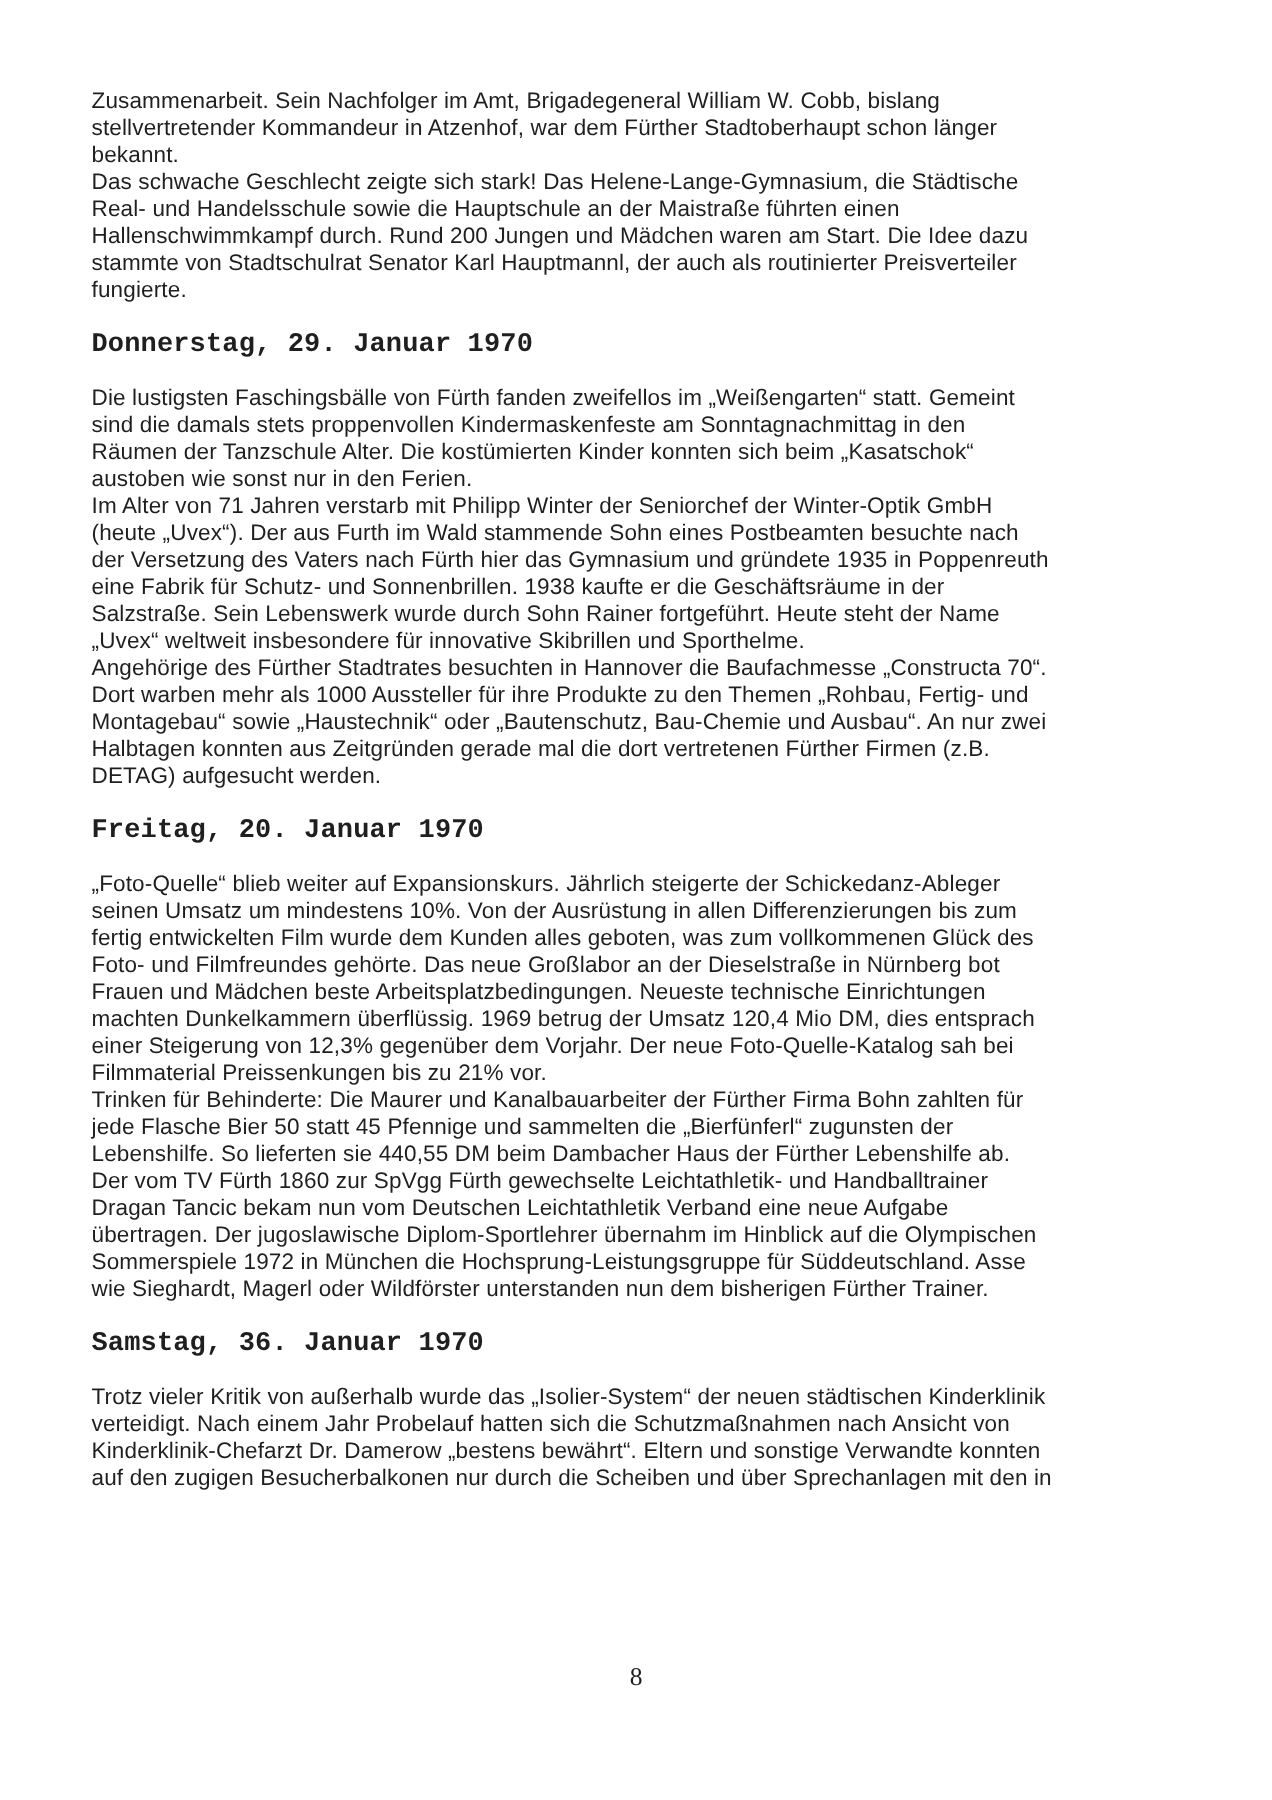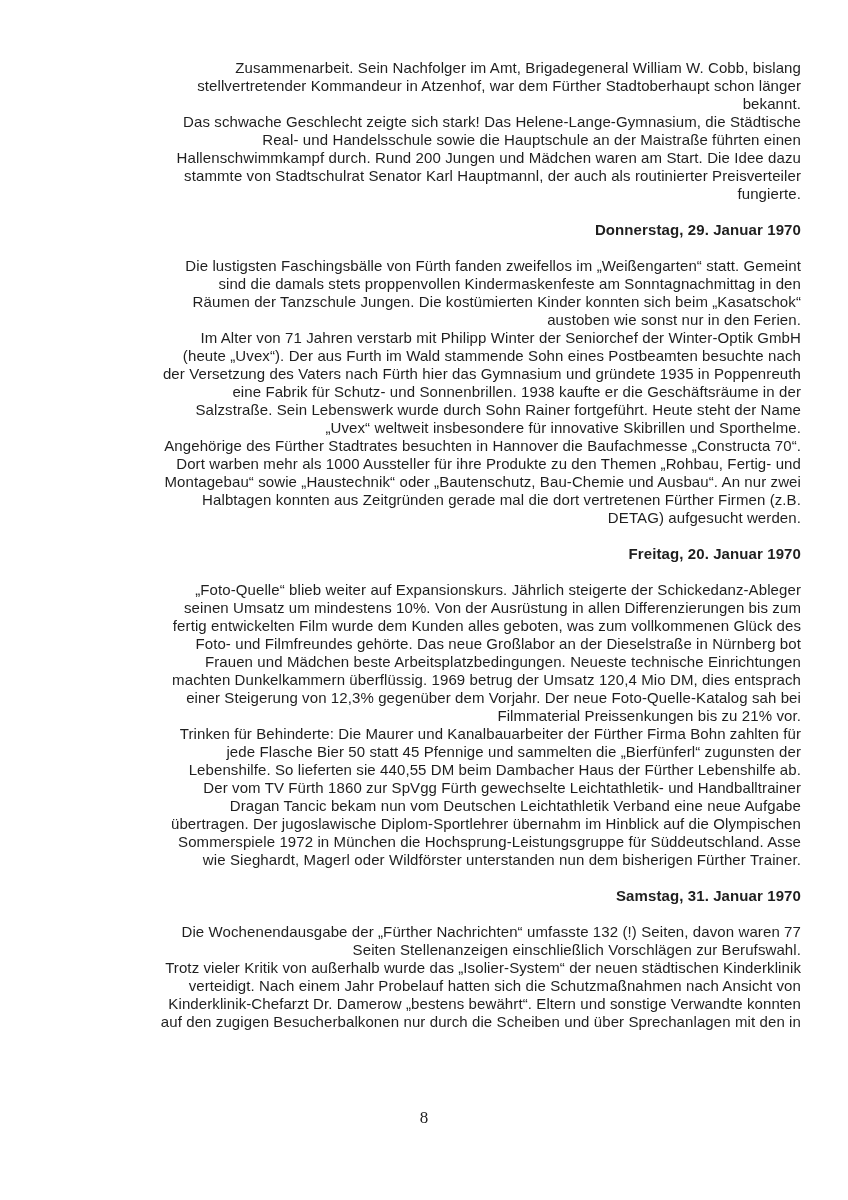--- a/index.html
+++ b/index.html
@@ -15,34 +15,34 @@
     color: #1f1f1f;
     overflow: hidden;
   }
   .page-content {
     position: absolute;
     left: 61px;
     top: 59px;
     width: 740px;
     font-size: 15px;
     line-height: 18px;
-    text-align: right;
   }
   .page-content p {
     margin: 0;
     white-space: pre;      
     letter-spacing: 0.1px;
   }
   .section-heading {
-    font-size: 15px;
+    font-size: 18px;
     line-height: 18px;
     font-weight: bold;
     margin: 18px 0 18px 0; 
     white-space: pre;
     letter-spacing: 0.1px;
+    font-family: Liberation Mono, monospace;
   }
   .page-footer {
     position: absolute;
     left: 0;
     top: 1108px;
     width: 848px;
     text-align: center;
     font-family: "Liberation Serif", serif;
     font-size: 17px;
     line-height: 20px;
@@ -62,21 +62,21 @@
 Real- und Handelsschule sowie die Hauptschule an der Maistraße führten einen
 Hallenschwimmkampf durch. Rund 200 Jungen und Mädchen waren am Start. Die Idee dazu
 stammte von Stadtschulrat Senator Karl Hauptmannl, der auch als routinierter Preisverteiler
 fungierte.</p>
   </div>
 
   <div>
     <h2 class="section-heading">Donnerstag, 29. Januar 1970</h2>
     <p>Die lustigsten Faschingsbälle von Fürth fanden zweifellos im „Weißengarten“ statt. Gemeint
 sind die damals stets proppenvollen Kindermaskenfeste am Sonntagnachmittag in den
-Räumen der Tanzschule Jungen. Die kostümierten Kinder konnten sich beim „Kasatschok“
+Räumen der Tanzschule Alter. Die kostümierten Kinder konnten sich beim „Kasatschok“
 austoben wie sonst nur in den Ferien.</p>
     <p>Im Alter von 71 Jahren verstarb mit Philipp Winter der Seniorchef der Winter-Optik GmbH
 (heute „Uvex“). Der aus Furth im Wald stammende Sohn eines Postbeamten besuchte nach
 der Versetzung des Vaters nach Fürth hier das Gymnasium und gründete 1935 in Poppenreuth
 eine Fabrik für Schutz- und Sonnenbrillen. 1938 kaufte er die Geschäftsräume in der
 Salzstraße. Sein Lebenswerk wurde durch Sohn Rainer fortgeführt. Heute steht der Name
 „Uvex“ weltweit insbesondere für innovative Skibrillen und Sporthelme.</p>
     <p>Angehörige des Fürther Stadtrates besuchten in Hannover die Baufachmesse „Constructa 70“.
 Dort warben mehr als 1000 Aussteller für ihre Produkte zu den Themen „Rohbau, Fertig- und
 Montagebau“ sowie „Haustechnik“ oder „Bautenschutz, Bau-Chemie und Ausbau“. An nur zwei
@@ -98,23 +98,21 @@
 jede Flasche Bier 50 statt 45 Pfennige und sammelten die „Bierfünferl“ zugunsten der
 Lebenshilfe. So lieferten sie 440,55 DM beim Dambacher Haus der Fürther Lebenshilfe ab.</p>
     <p>Der vom TV Fürth 1860 zur SpVgg Fürth gewechselte Leichtathletik- und Handballtrainer
 Dragan Tancic bekam nun vom Deutschen Leichtathletik Verband eine neue Aufgabe
 übertragen. Der jugoslawische Diplom-Sportlehrer übernahm im Hinblick auf die Olympischen
 Sommerspiele 1972 in München die Hochsprung-Leistungsgruppe für Süddeutschland. Asse
 wie Sieghardt, Magerl oder Wildförster unterstanden nun dem bisherigen Fürther Trainer.</p>
   </div>
 
   <div>
-    <h2 class="section-heading">Samstag, 31. Januar 1970</h2>
-    <p>Die Wochenendausgabe der „Fürther Nachrichten“ umfasste 132 (!) Seiten, davon waren 77
-Seiten Stellenanzeigen einschließlich Vorschlägen zur Berufswahl.</p>
+    <h2 class="section-heading">Samstag, 36. Januar 1970</h2>
     <p>Trotz vieler Kritik von außerhalb wurde das „Isolier-System“ der neuen städtischen Kinderklinik
 verteidigt. Nach einem Jahr Probelauf hatten sich die Schutzmaßnahmen nach Ansicht von
 Kinderklinik-Chefarzt Dr. Damerow „bestens bewährt“. Eltern und sonstige Verwandte konnten
 auf den zugigen Besucherbalkonen nur durch die Scheiben und über Sprechanlagen mit den in</p>
   </div>
 
 </div>
 
 <div class="page-footer">8</div>
 

